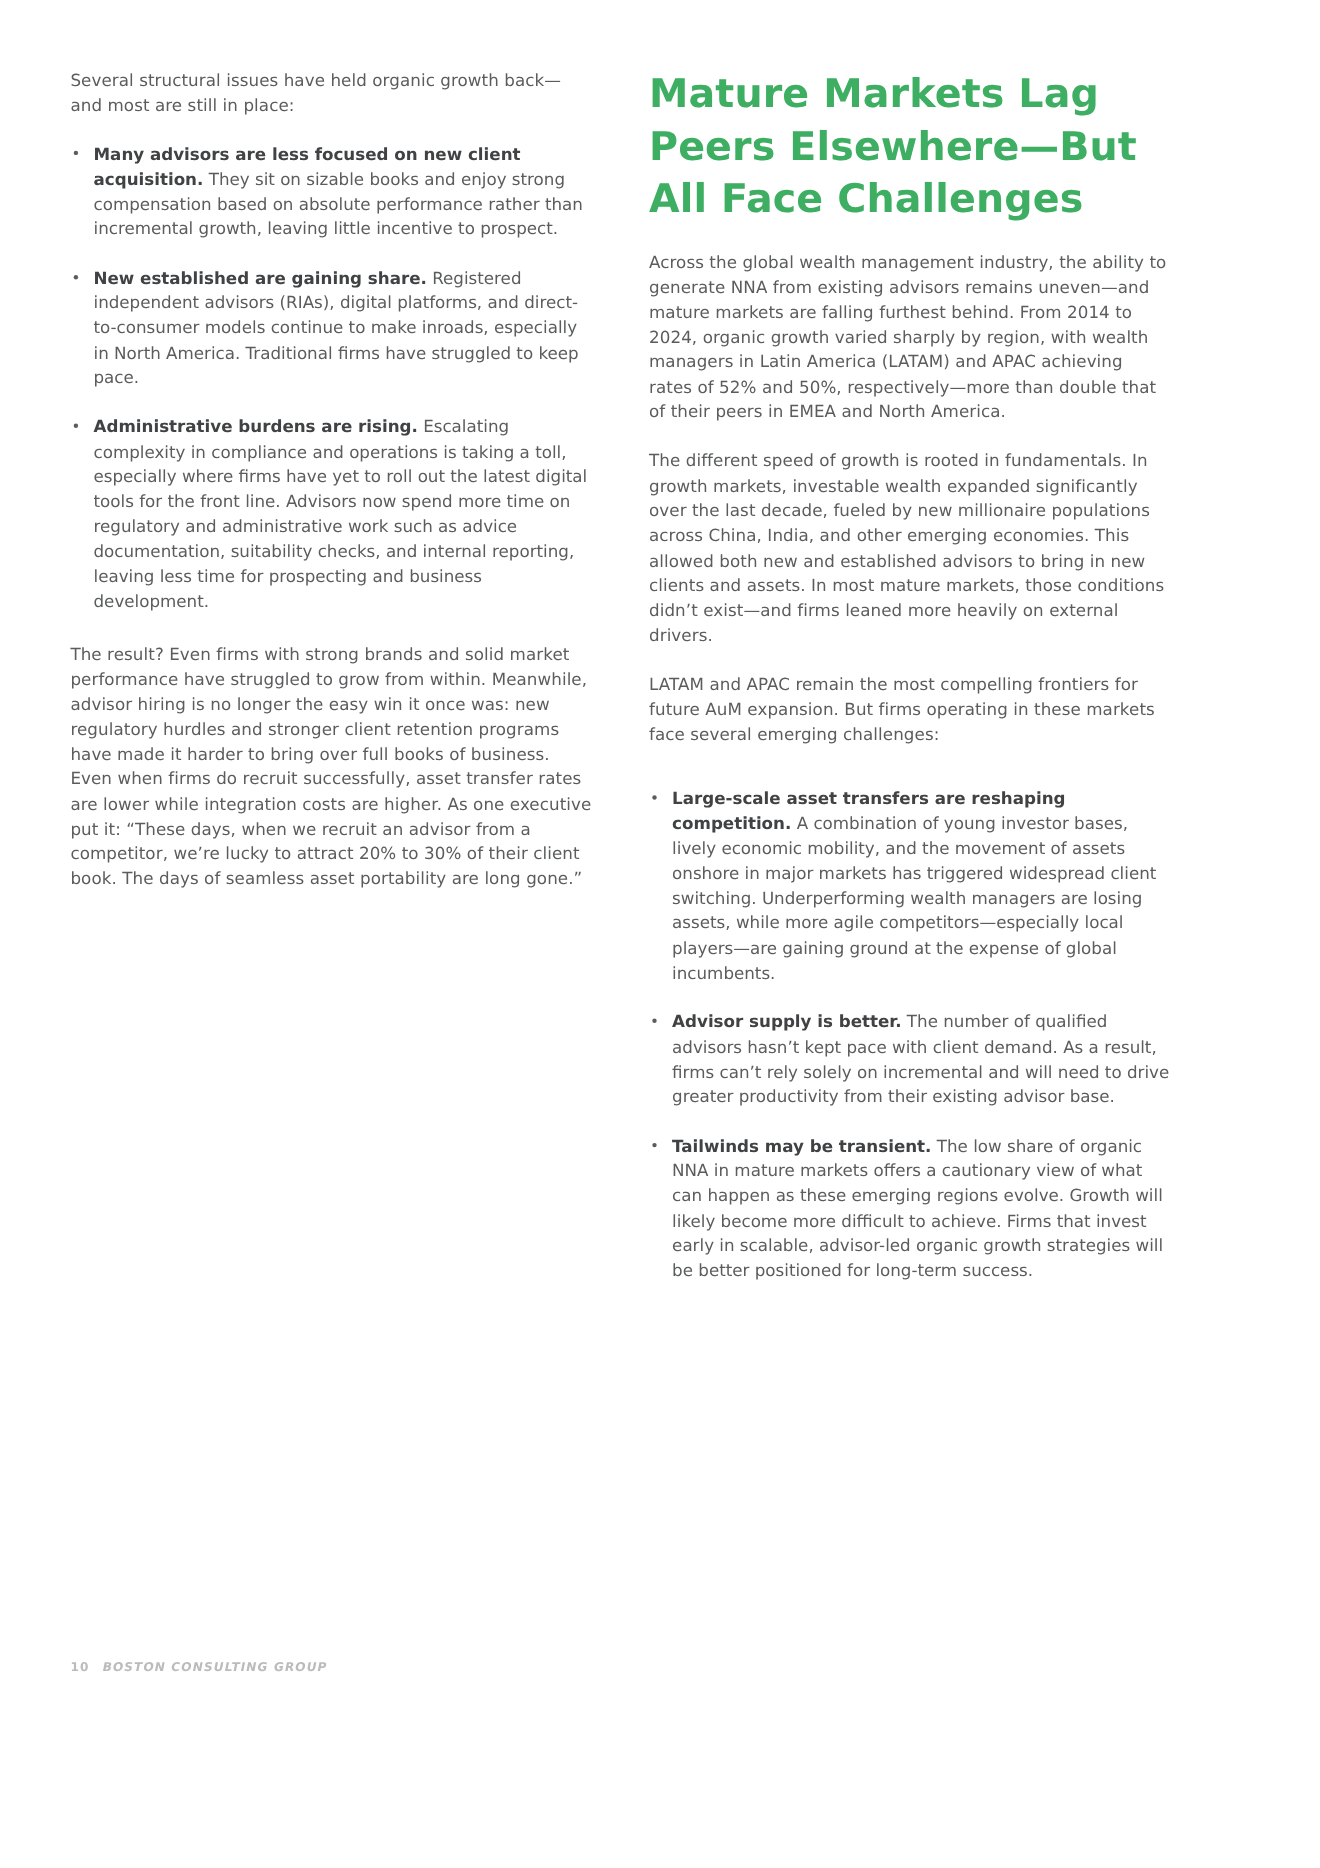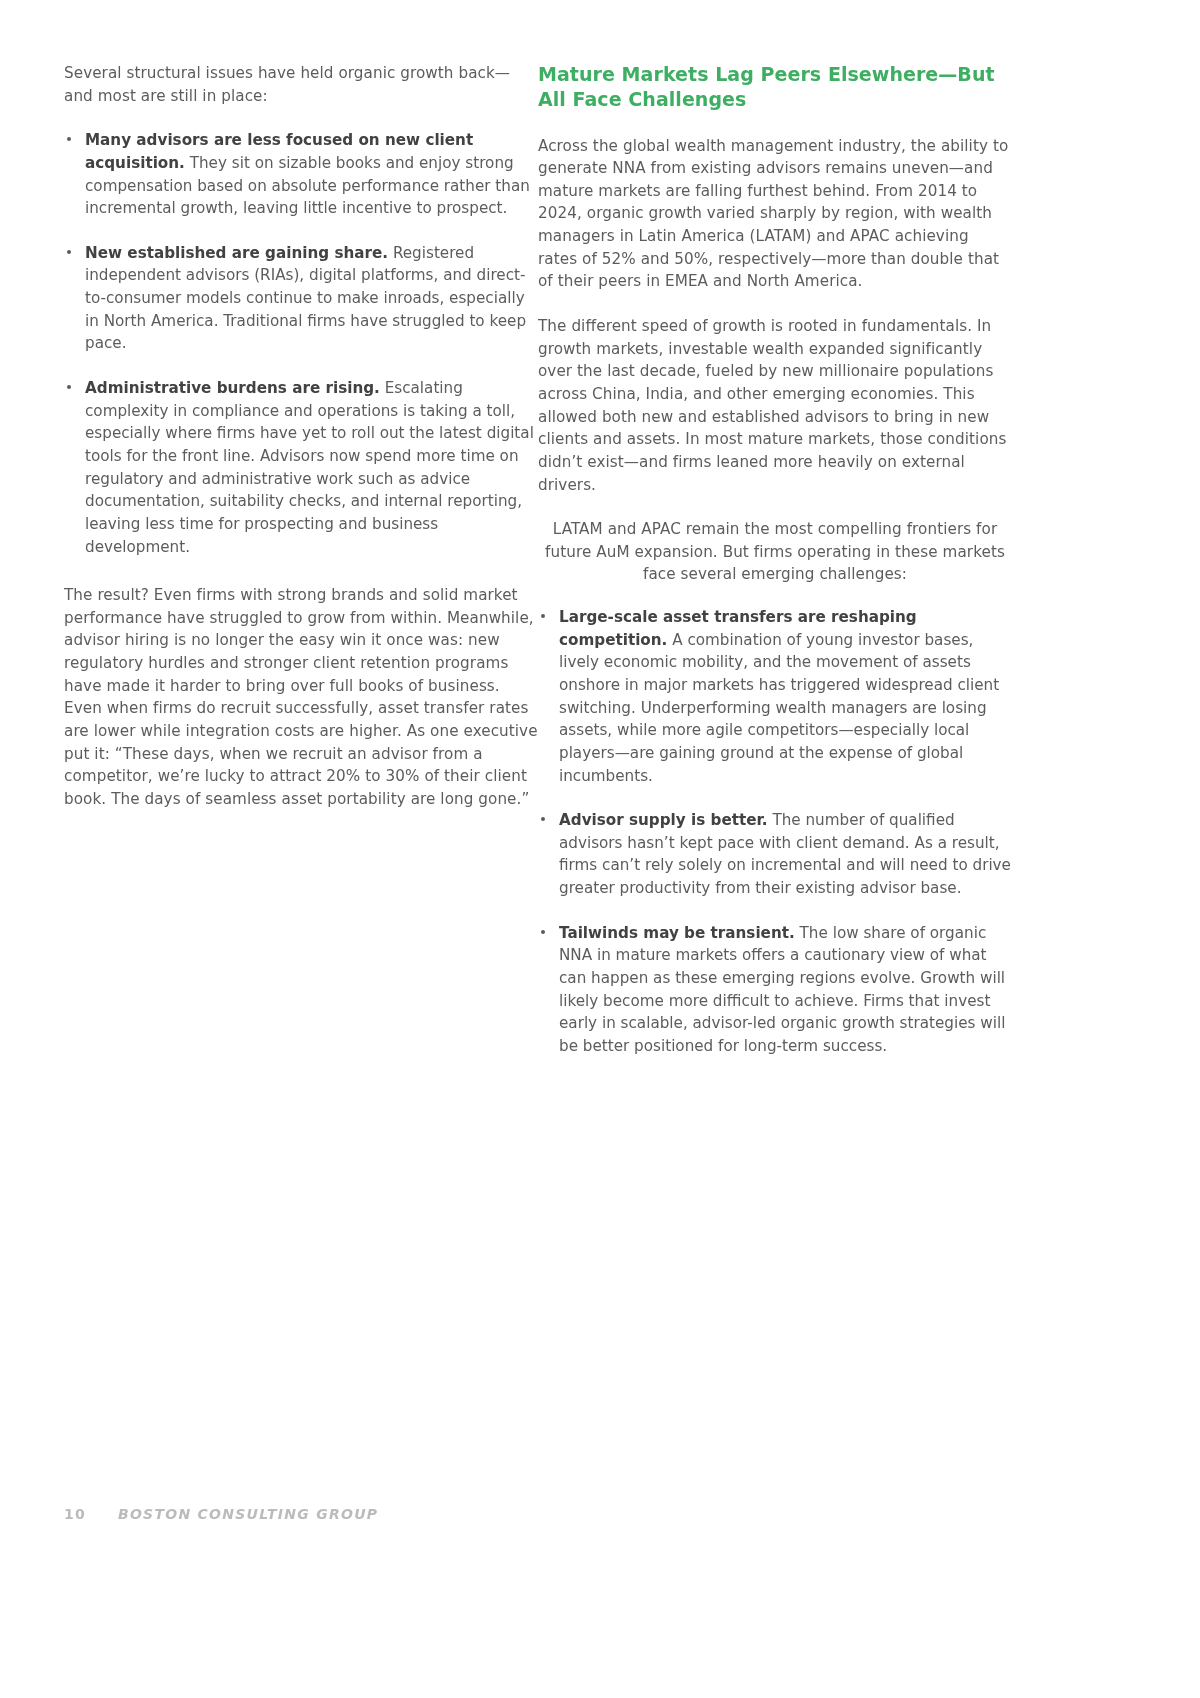--- a/index.html
+++ b/index.html
@@ -21,46 +21,46 @@
     inset: 0;
     background: #ffffff;
   }
 
   .columns {
     position: absolute;
     left: 64px;
     top: 62px;
     width: 1000px;
     display: flex;
+    gap: 52px;
   }
 
   .col {
     width: 474px;
   }
 
   .col-right {
     width: 474px;
   }
 
   p.body {
     margin: 0 0 22px 0;
     font-size: 15.2px;
     line-height: 1.49;
     color: #5b5c5e;
     letter-spacing: 0.005em;
   }
 
   p.body.tight {
-    margin-bottom: 20px;
-    text-align: center;
+    margin-bottom: 36px;
   }
 
   h2.section-title {
     margin: 0 0 22px 0;
-    font-size: 19px;
+    font-size: 36px;
     line-height: 1.33;
     font-weight: bold;
     color: #3dae62;
     letter-spacing: 0.003em;
   }
 
   ul.bullets {
     list-style: none;
     margin: 4px 0 18px 0;
     padding: 0;
@@ -95,22 +95,22 @@
   }
 
   .spacer-sm { height: 8px; }
 
   .footer {
     position: absolute;
     left: 64px;
     bottom: 176px;
     display: flex;
     align-items: center;
-    gap: 32px;
-    font-size: 14px;
+    gap: 12px;
+    font-size: 11px;
     letter-spacing: 0.09em;
     font-weight: bold;
     color: #b9bbbd;
   }
 
   .footer .pagenum {
     color: #b9bbbd;
   }
 
   .footer .org {

